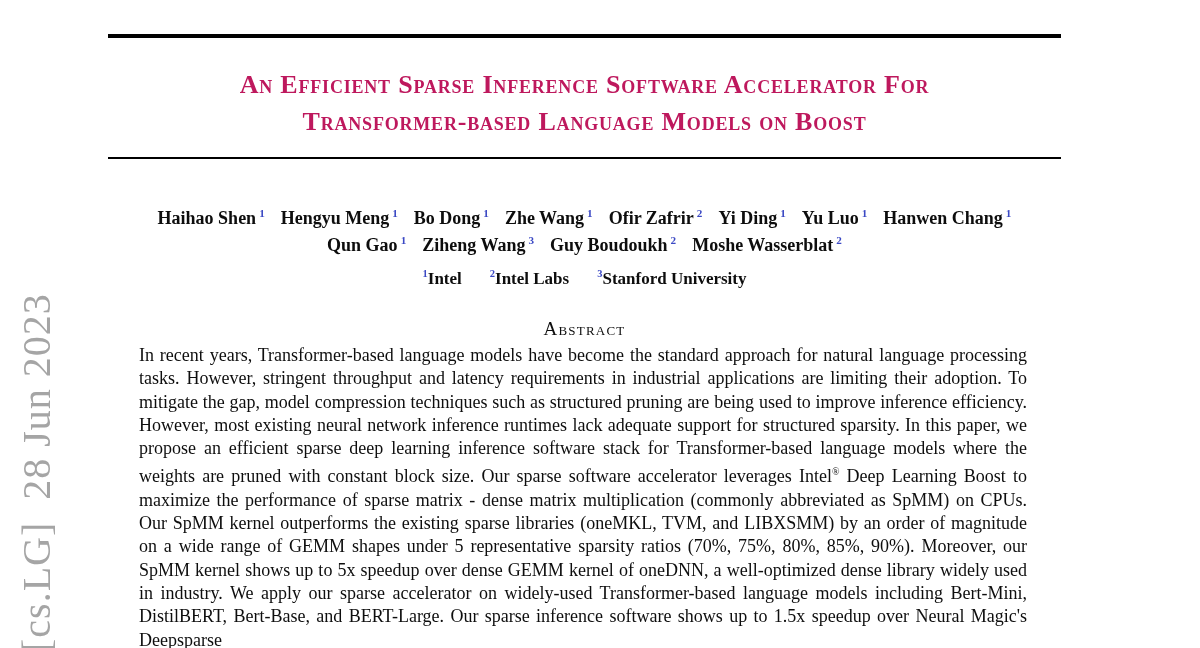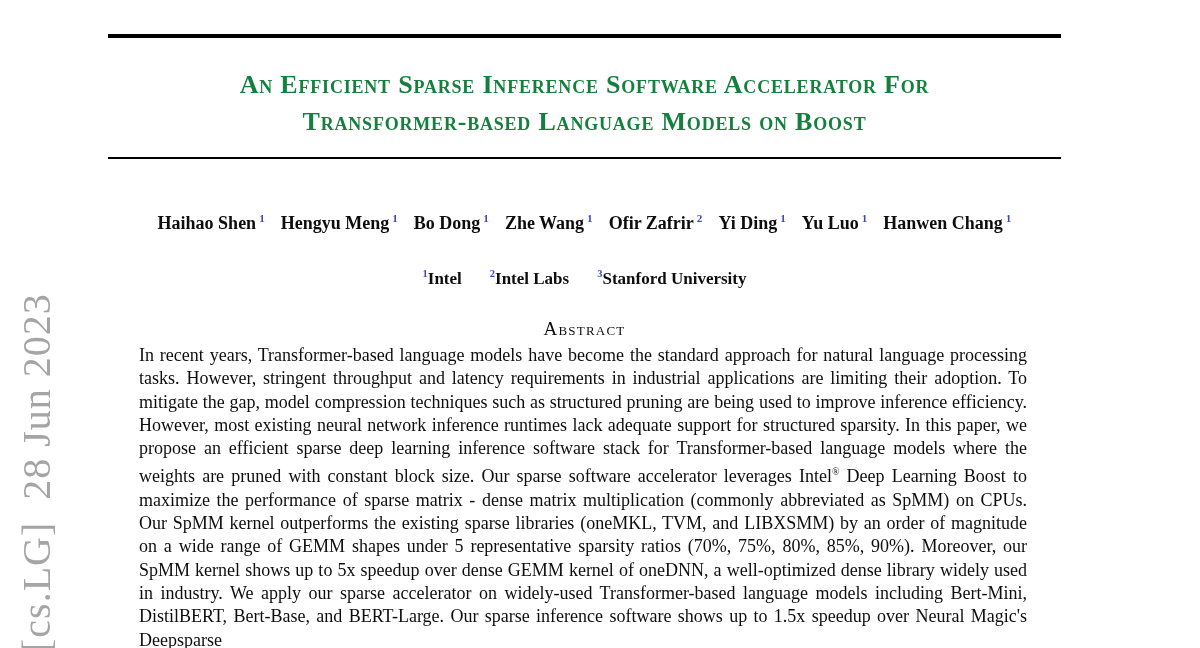--- a/index.html
+++ b/index.html
@@ -16,26 +16,26 @@
     color:#a5a5a5; white-space:pre;
   }
 
   .rule { position:absolute; left:108px; width:953px; background:#000; }
   .rule-top { top:34px; height:4px; }
   .rule-mid { top:157px; height:2px; }
 
   .title {
     position:absolute; top:66px; left:88px; width:993px;
     text-align:center; font-weight:bold; font-variant:small-caps;
-    font-size:26px; line-height:37px; letter-spacing:0.8px; color:#15803d;
+    font-size:26px; line-height:37px; letter-spacing:0.8px; color:#be185d;
   }
 
   .authors {
     position:absolute; top:202px; left:78px; width:1013px;
-    text-align:center; font-weight:bold; font-size:18px; line-height:33px;
+    text-align:center; font-weight:bold; font-size:18px; line-height:22px;
   }
   .author { margin:0 8px; white-space:nowrap; }
   sup.mark {
     color:#3b49c4; font-size:0.62em; vertical-align:super; font-weight:bold;
   }
   .author sup.mark { margin-left:3px; }
 
   .affils {
     position:absolute; top:268px; left:108px; width:953px;
     text-align:center; font-weight:bold; font-size:17px;
@@ -65,19 +65,20 @@
 
 <div class="title">
   <div>An Efficient Sparse Inference Software Accelerator For</div>
   <div>Transformer-based Language Models on Boost</div>
 </div>
 
 <div class="rule rule-mid"></div>
 
 <div class="authors">
   <div class="authors-row"><span class="author">Haihao Shen<sup class="mark">1</sup></span><span class="author">Hengyu Meng<sup class="mark">1</sup></span><span class="author">Bo Dong<sup class="mark">1</sup></span><span class="author">Zhe Wang<sup class="mark">1</sup></span><span class="author">Ofir Zafrir<sup class="mark">2</sup></span><span class="author">Yi Ding<sup class="mark">1</sup></span><span class="author">Yu Luo<sup class="mark">1</sup></span><span class="author">Hanwen Chang<sup class="mark">1</sup></span></div>
+  <div class="authors-row"><span class="author">Qun Gao<sup class="mark">1</sup></span><span class="author">Ziheng Wang<sup class="mark">3</sup></span><span class="author">Guy Boudoukh<sup class="mark">2</sup></span><span class="author">Moshe Wasserblat<sup class="mark">2</sup></span></div>
 </div>
 
 <div class="affils"><span class="affil"><sup class="mark">1</sup>Intel</span><span class="affil"><sup class="mark">2</sup>Intel Labs</span><span class="affil"><sup class="mark">3</sup>Stanford University</span></div>
 
 <div class="abstract-heading">Abstract</div>
 
 <div class="abstract-body">In recent years, Transformer-based language models have become the standard approach for natural language processing tasks. However, stringent throughput and latency requirements in industrial applications are limiting their adoption. To mitigate the gap, model compression techniques such as structured pruning are being used to improve inference efficiency. However, most existing neural network inference runtimes lack adequate support for structured sparsity. In this paper, we propose an efficient sparse deep learning inference software stack for Transformer-based language models where the weights are pruned with constant block size. Our sparse software accelerator leverages Intel<sup class="reg">®</sup> Deep Learning Boost to maximize the performance of sparse matrix - dense matrix multiplication (commonly abbreviated as SpMM) on CPUs. Our SpMM kernel outperforms the existing sparse libraries (oneMKL, TVM, and LIBXSMM) by an order of magnitude on a wide range of GEMM shapes under 5 representative sparsity ratios (70%, 75%, 80%, 85%, 90%). Moreover, our SpMM kernel shows up to 5x speedup over dense GEMM kernel of oneDNN, a well-optimized dense library widely used in industry. We apply our sparse accelerator on widely-used Transformer-based language models including Bert-Mini, DistilBERT, Bert-Base, and BERT-Large. Our sparse inference software shows up to 1.5x speedup over Neural Magic's Deepsparse</div>
 
 </body></html>

